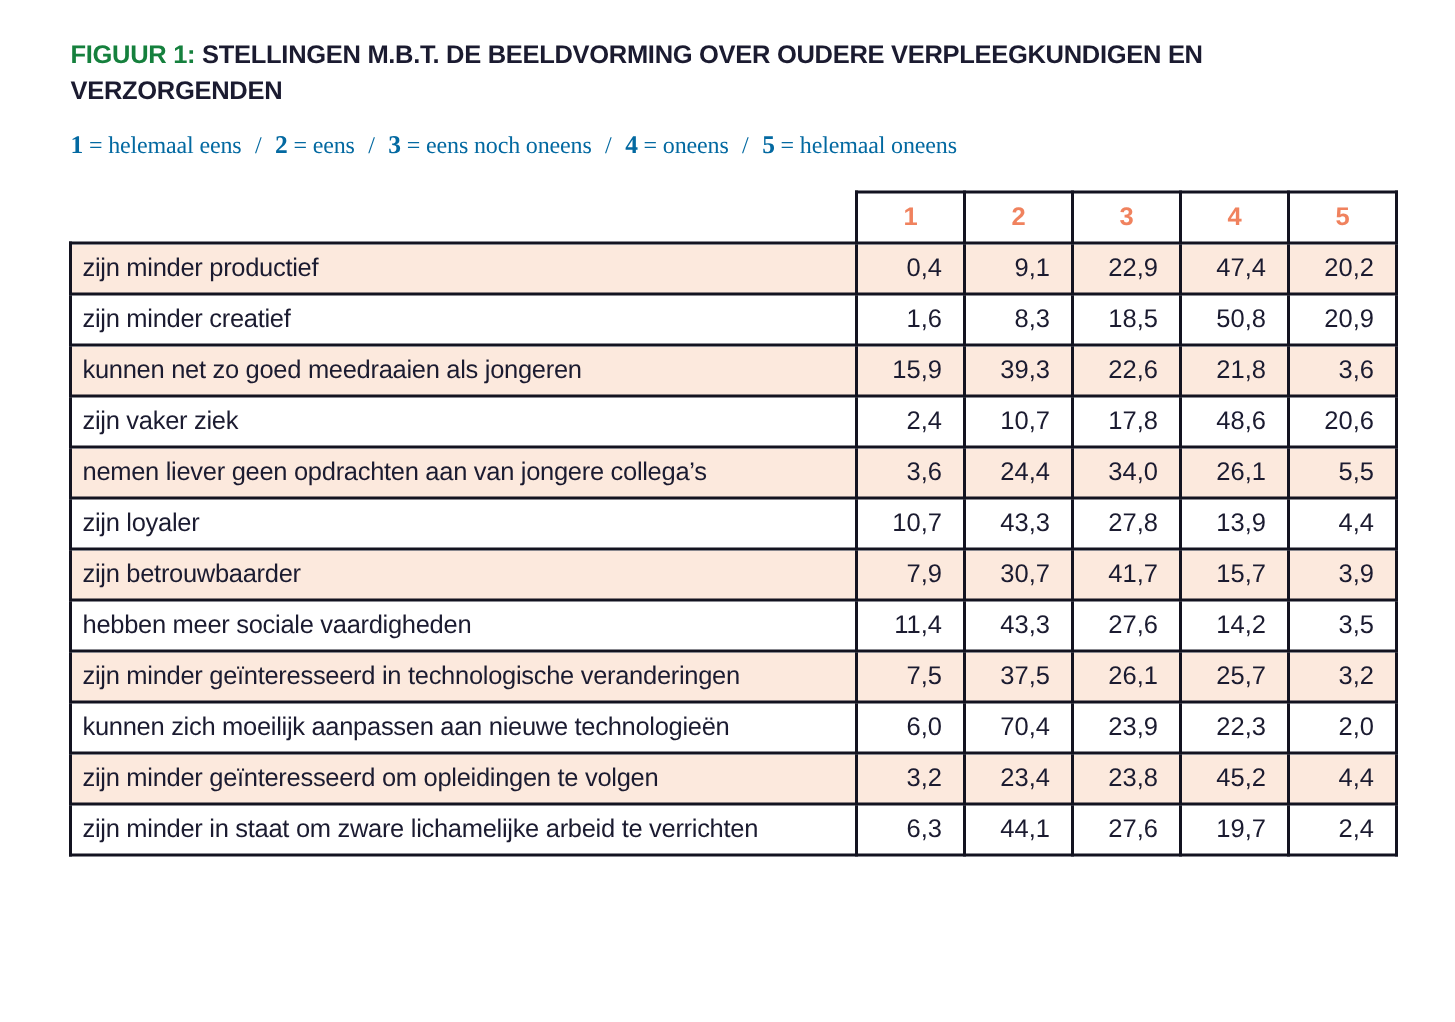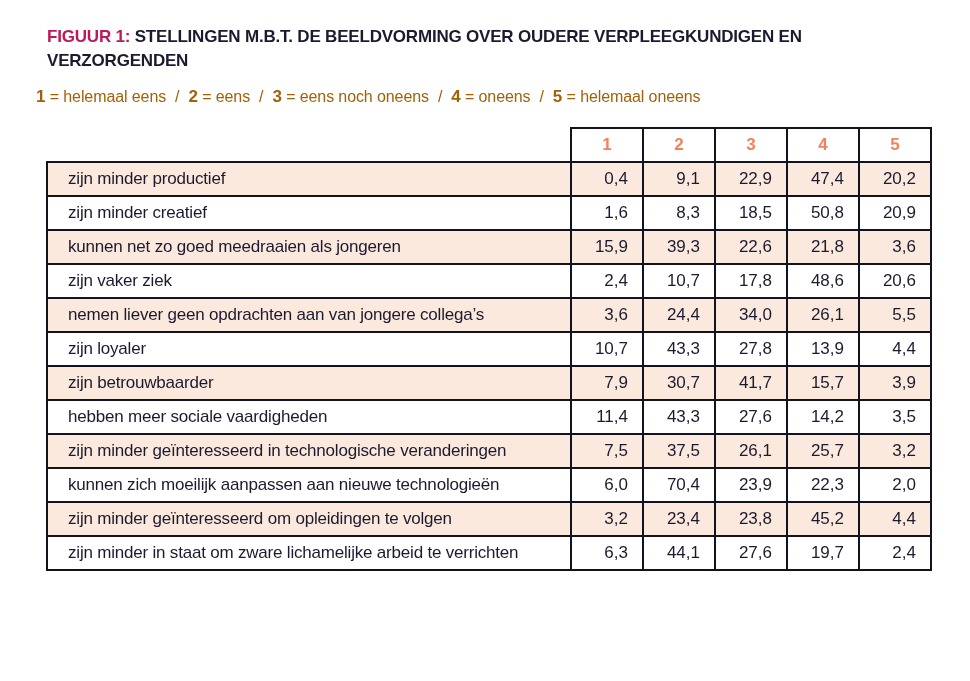--- a/index.html
+++ b/index.html
@@ -5,41 +5,41 @@
   html,body{margin:0;padding:0;background:#ffffff;}
   .page{
     position:relative;width:970px;height:681px;background:#ffffff;
     font-family:"Liberation Sans",sans-serif;color:#1b1b30;overflow:hidden;
   }
   .fig-title{
     position:absolute;left:47px;top:25px;width:890px;
     font-size:17px;font-weight:bold;line-height:24px;letter-spacing:-0.2px;
     color:#1b1b30;text-transform:uppercase;
   }
-  .accent{color:#be185d;}
+  .accent{color:#15803d;}
   .legend{
-    position:absolute;left:36px;top:87px;width:900px;
-    font-size:16px;color:#a16207;white-space:nowrap;letter-spacing:-0.1px;
+    position:absolute;left:47px;top:87px;width:900px;
+    font-size:16px;color:#0369a1;white-space:nowrap;letter-spacing:-0.1px;font-family:Liberation Serif, serif;
   }
   .legend .lnum{font-weight:bold;font-size:17px;}
   .legend .lsep{margin:0 9px;}
   table.datatable{
     position:absolute;left:46px;top:127px;
     border-collapse:collapse;table-layout:fixed;width:884px;
     font-size:17px;color:#1b1b30;
   }
   .datatable td,.datatable th{
     border:2px solid #131320;height:32px;padding:0;
     font-weight:normal;overflow:hidden;white-space:nowrap;
   }
   .datatable td.corner{border:0 none;background:#ffffff;}
   .datatable th.colhead{
     color:#f0825e;font-weight:bold;text-align:center;background:#ffffff;font-size:17px;
   }
-  .datatable td.lbl{text-align:left;padding-left:20px;letter-spacing:-0.2px;}
+  .datatable td.lbl{text-align:left;padding-left:7px;letter-spacing:-0.2px;}
   .datatable td.val{text-align:right;padding-right:14px;}
   .datatable tbody tr:nth-child(odd){background:#fce9dd;}
   .datatable tbody tr:nth-child(even){background:#ffffff;}
 </style>
 </head>
 <body>
 
 <div class="page">
 
   <div class="fig-title">

